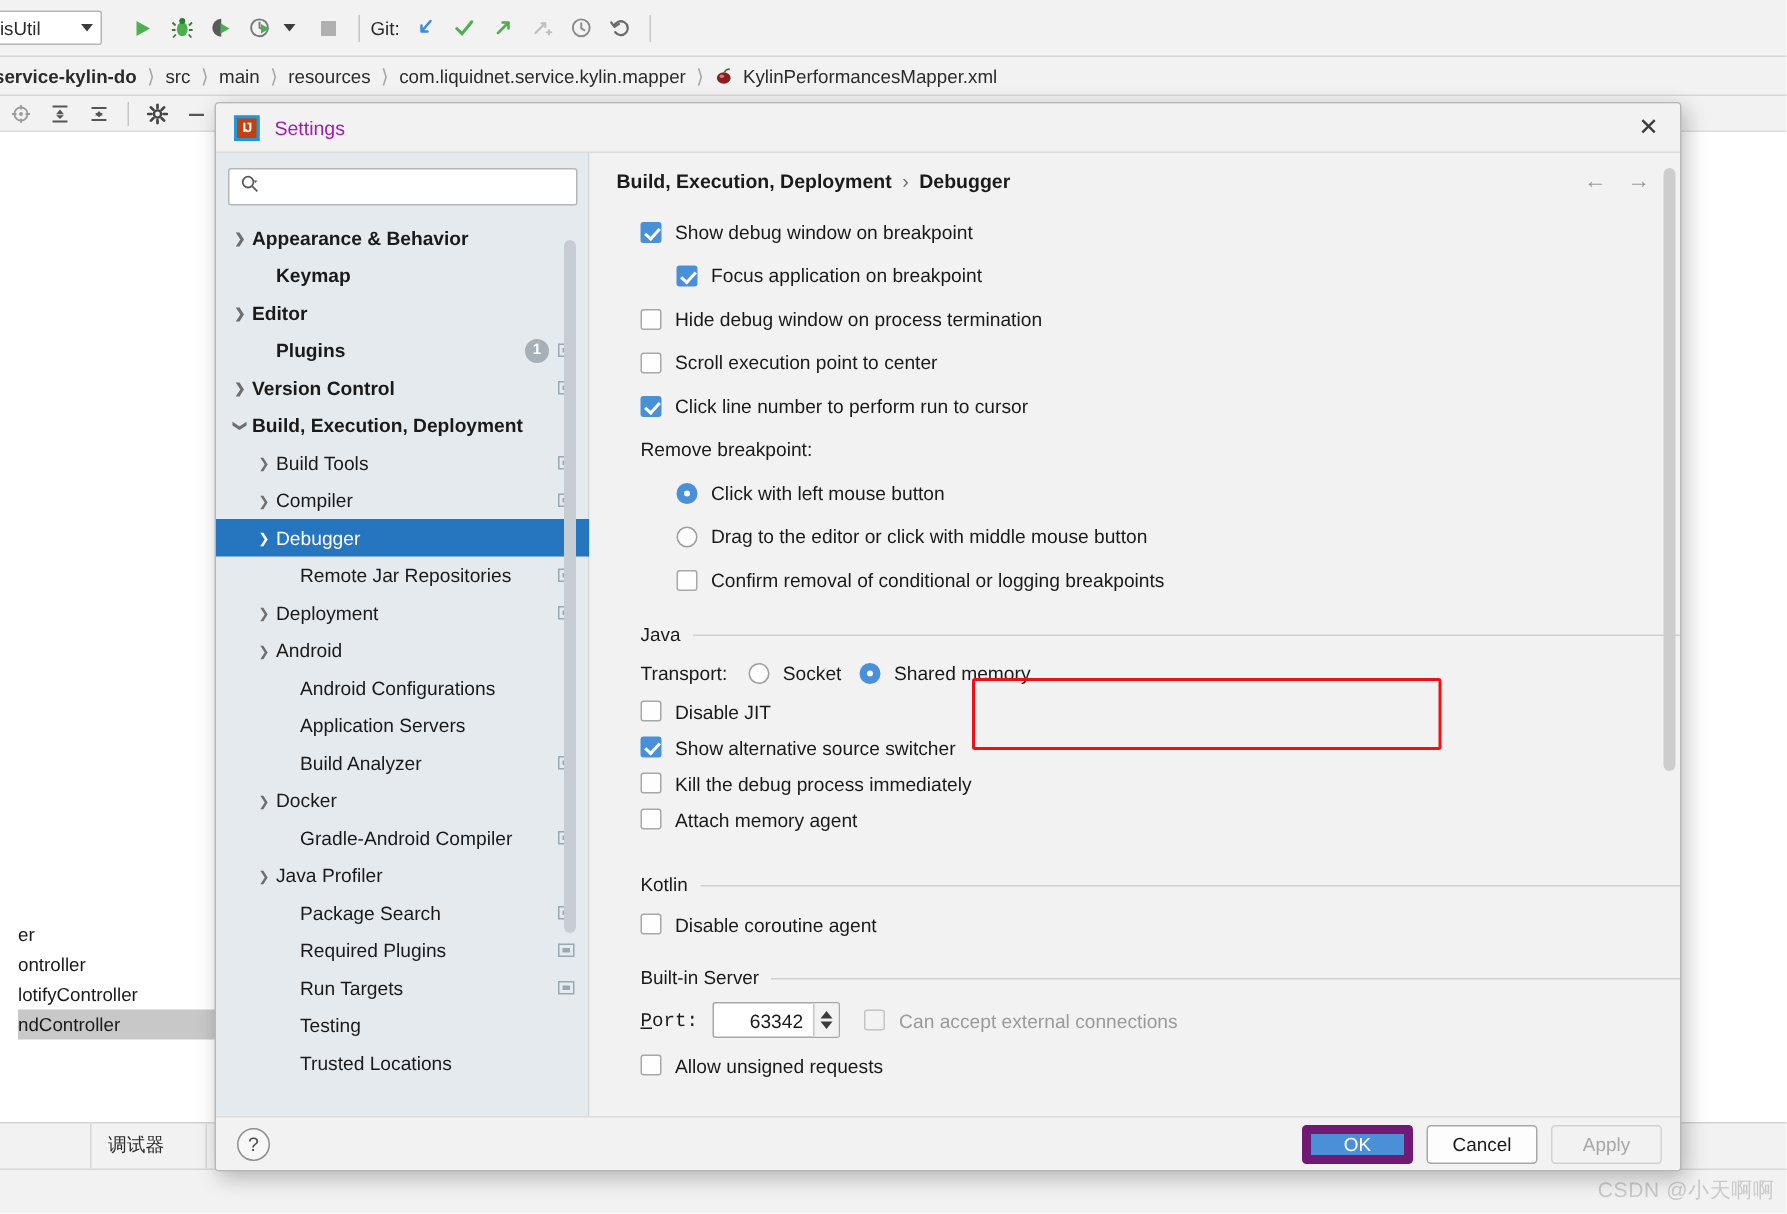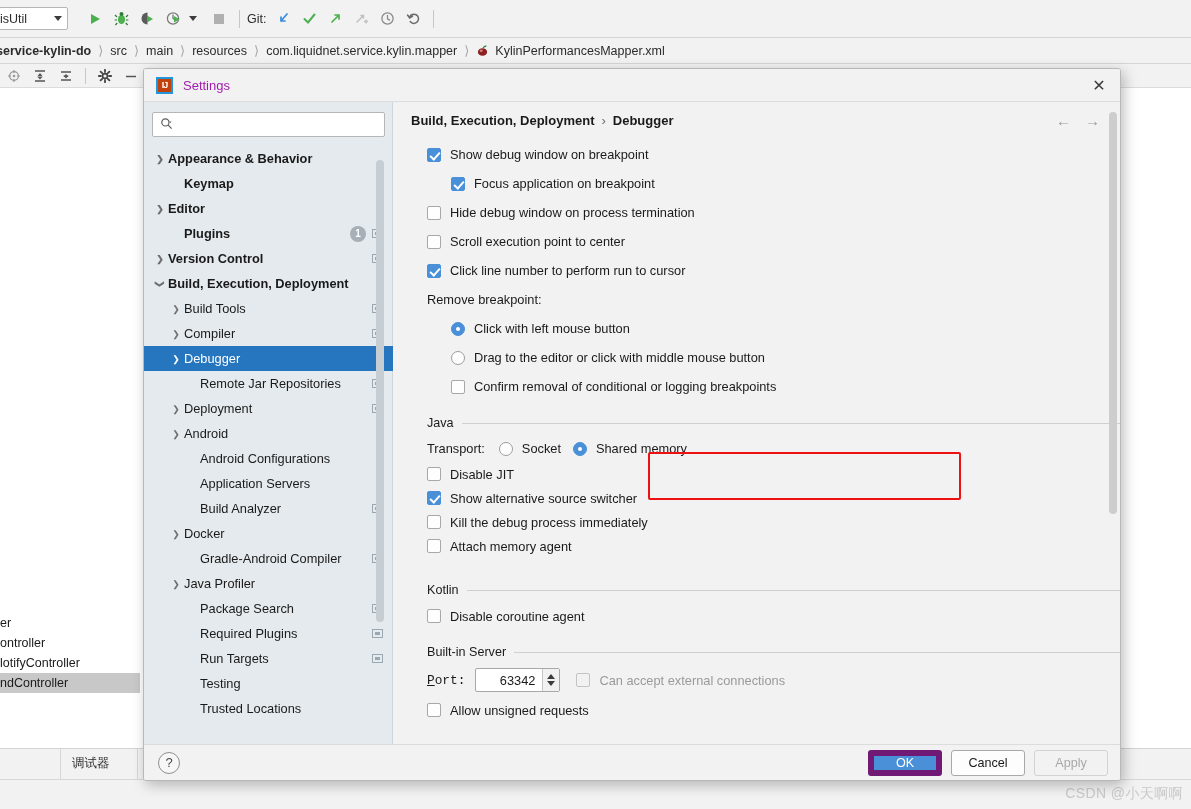--- a/index.html
+++ b/index.html
@@ -61,21 +61,21 @@
   .ts-icon { width: 24px; height: 22px; display: flex; align-items: center; justify-content: center; }
   .ts-sep { width: 1px; height: 16px; background: #c6c6c6; margin: 0 5px; }
 
   
   #ide-editor {
     position: absolute; left: 0; top: 88px; width: 1191px; height: 660px;
     background: #ffffff;
   }
   
   #bg-structure {
-    position: absolute; left: 0; top: 525px; width: 140px; height: 100px;
+    position: absolute; left: 12px; top: 525px; width: 140px; height: 100px;
     font-size: 12.5px; color: #1a1a1a;
   }
   #bg-structure .srow { height: 20px; line-height: 20px; padding-left: 0; white-space: nowrap; }
   #bg-structure .srow.sel { background: #c8c8c8; }
 
   
   #ide-bottom {
     position: absolute; left: 0; top: 748px; width: 1191px; height: 61px;
     background: #f2f2f2; border-top: 1px solid #d3d3d3;
   }

